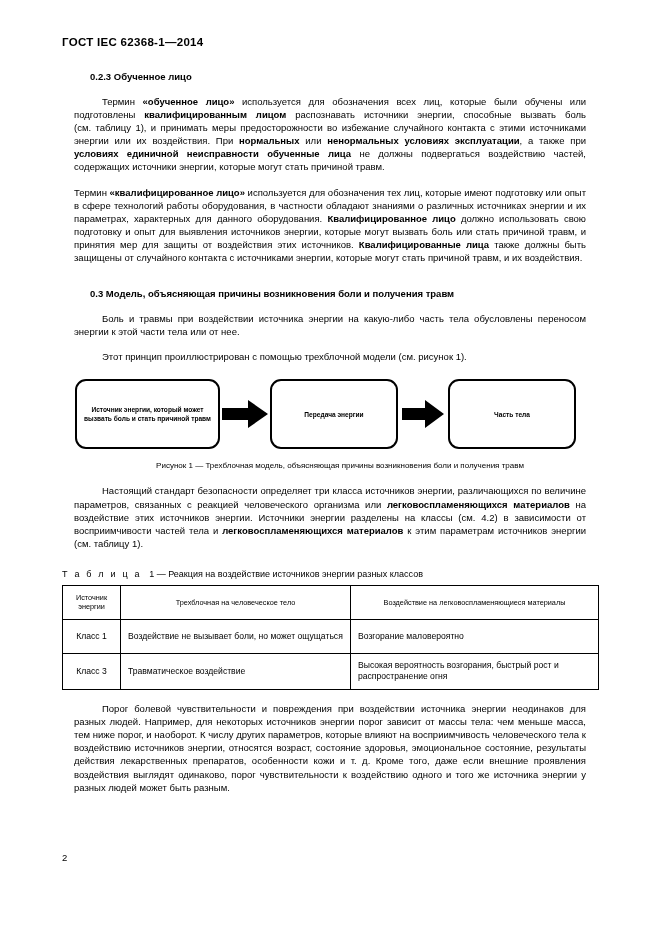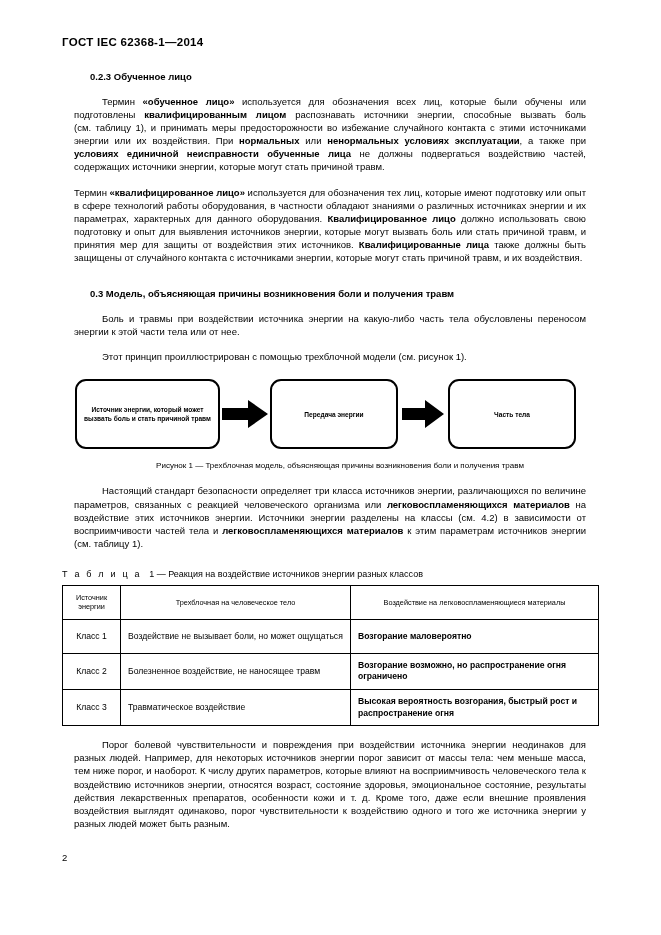--- a/index.html
+++ b/index.html
@@ -138,21 +138,21 @@
   }
   table.data tbody tr:last-child td {
     border-bottom-width: 1.6px;
   }
   td.col-class, th.col-class {
     width: 58px;
     text-align: center;
   }
   table.data tbody td.col-class { text-align: center; padding-left: 2px; padding-right: 2px;}
   td.col-body, th.col-body { width: 230px; }
-  td.col-mat, th.col-mat { width: 248px; font-weight: bold; }
+  td.col-mat, th.col-mat { width: 248px; }
   td.just { text-align: justify; }
 
   .after-table {
     margin-top: 17px;
   }
   .gap-top { margin-top: 12px; }
 
   .page-number {
     position: absolute;
     left: 62px;
@@ -227,25 +227,20 @@
           <th class="col-mat">Воздействие на легковоспламеняющиеся материалы</th>
         </tr>
       </thead>
       <tbody>
         <tr>
           <td class="col-class">Класс 1</td>
           <td class="col-body just">Воздействие не вызывает боли, но может ощущаться</td>
           <td class="col-mat">Возгорание маловероятно</td>
         </tr>
         <tr>
-          <td class="col-class">Класс 2</td>
-          <td class="col-body">Болезненное воздействие, не наносящее травм</td>
-          <td class="col-mat just">Возгорание возможно, но распространение огня ограничено</td>
-        </tr>
-        <tr>
           <td class="col-class">Класс 3</td>
           <td class="col-body">Травматическое воздействие</td>
           <td class="col-mat just">Высокая вероятность возгорания, быстрый рост и распространение огня</td>
         </tr>
       </tbody>
     </table>
 
     <p class="body-text after-table">Порог болевой чувствительности и повреждения при воздействии источника энергии неодинаков для разных людей. Например, для некоторых источников энергии порог зависит от массы тела: чем меньше масса, тем ниже порог, и наоборот. К числу других параметров, которые влияют на восприимчивость человеческого тела к воздействию источников энергии, относятся возраст, состояние здоровья, эмоциональное состояние, результаты действия лекарственных препаратов, особенности кожи и т. д. Кроме того, даже если внешние проявления воздействия выглядят одинаково, порог чувствительности к воздействию одного и того же источника энергии у разных людей может быть разным.</p>
 
   </div>

